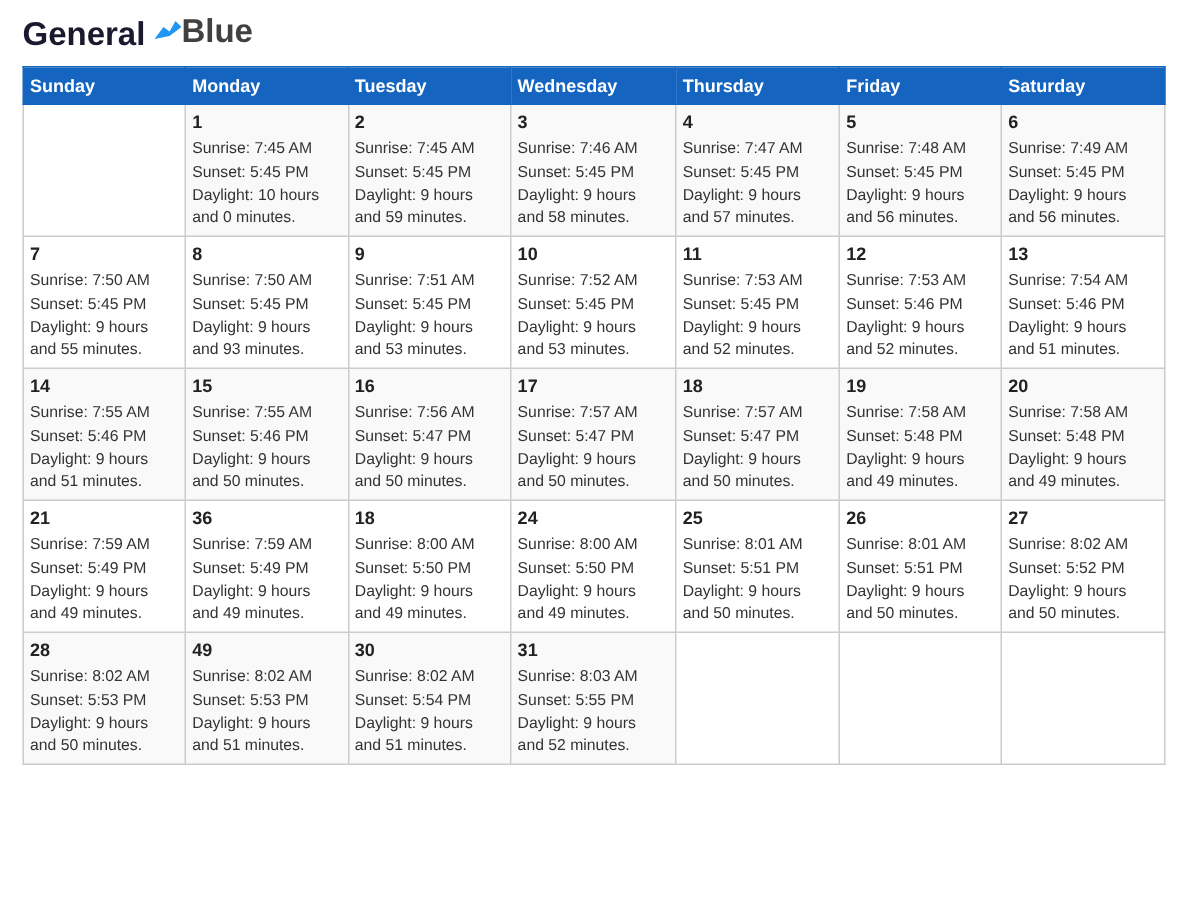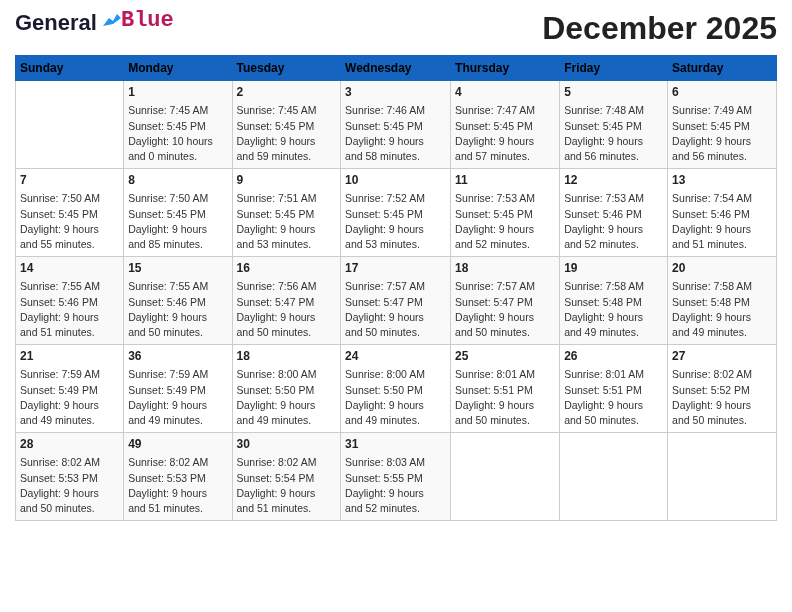--- a/index.html
+++ b/index.html
@@ -42,21 +42,21 @@
       font-size: 14px;
       color: #444;
     }
     table {
       width: 100%;
       border-collapse: collapse;
       font-size: 11px;
     }
     thead tr th {
       background-color: #1565c0;
-      color: #000000;
+      color: #ffffff;
       padding: 5px 4px;
       text-align: left;
       font-size: 12px;
       font-weight: bold;
       border: 1px solid #1565c0;
     }
     tbody tr td {
       border: 1px solid #ccc;
       vertical-align: top;
       padding: 3px 4px;
@@ -90,25 +90,24 @@
 <div class="container">
   <div class="header">
     <div class="logo">
       <div style="display:flex;align-items:center;">
         <div style="display:flex;align-items:center;">
           <span class="logo-text">General</span>
           <svg width="22" height="22" viewBox="0 0 22 22" style="margin-left:2px;margin-bottom:4px;">
             <polygon points="4,16 10,8 14,11 18,4 22,8 14,14" fill="#2196f3"></polygon>
           </svg>
         </div>
-        <span class="logo-text" style="color:#be185d;margin-top:-4px;font-family:Liberation Mono, monospace;">Blue</span>
+        <span class="logo-text" style="color:#404040;margin-top:-4px;">Blue</span>
       </div>
     </div>
     <div class="title-block">
-      <div class="month-title">December 2025</div>
     </div>
   </div>
 
   <table>
     <thead>
       <tr>
       <th>Sunday</th>
           <th>Monday</th>
           <th>Tuesday</th>
           <th>Wednesday</th>
@@ -169,21 +168,21 @@
             <div>Sunrise: 7:50 AM</div>
             <div>Sunset: 5:45 PM</div>
             <div>Daylight: 9 hours</div>
             <div>and 55 minutes.</div>
           </td>
           <td>
             <span class="day-num">8</span>
             <div>Sunrise: 7:50 AM</div>
             <div>Sunset: 5:45 PM</div>
             <div>Daylight: 9 hours</div>
-            <div>and 85 minutes.</div>
+            <div>and 93 minutes.</div>
           </td>
           <td>
             <span class="day-num">9</span>
             <div>Sunrise: 7:51 AM</div>
             <div>Sunset: 5:45 PM</div>
             <div>Daylight: 9 hours</div>
             <div>and 53 minutes.</div>
           </td>
           <td>
             <span class="day-num">10</span>

